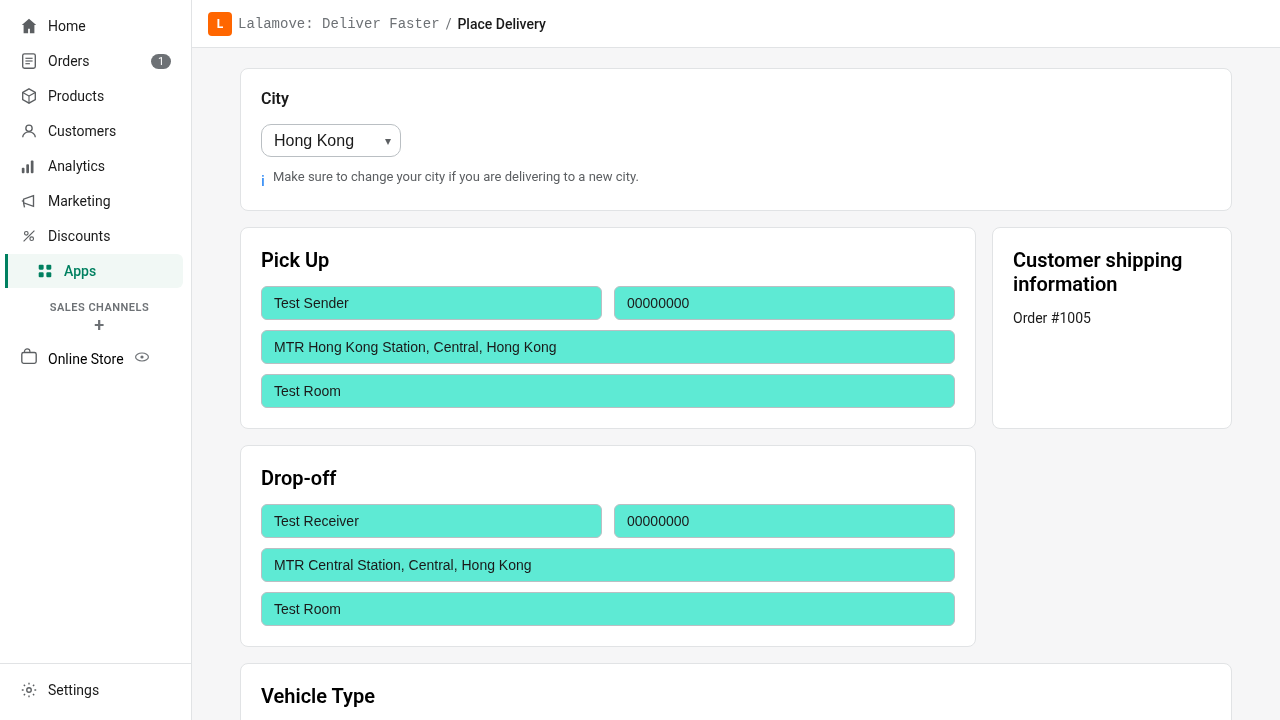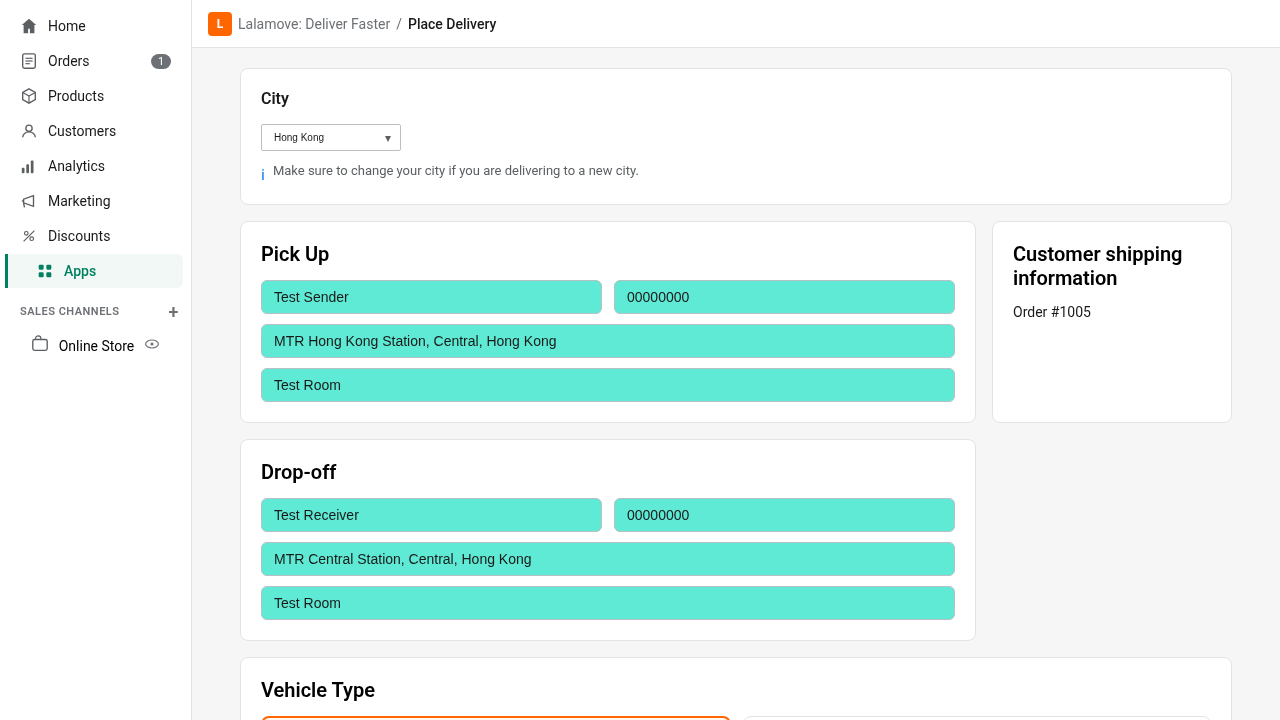--- a/index.html
+++ b/index.html
@@ -43,20 +43,21 @@
     }
     .sidebar-section-title {
       font-size: 11px;
       font-weight: 600;
       color: #6d7175;
       padding: 12px 12px 4px 20px;
       letter-spacing: 0.5px;
       display: flex;
       align-items: center;
       justify-content: space-between;
+      flex-direction: column;
     }
     .sidebar-section-title .add-icon { cursor: pointer; color: #6d7175; font-size: 18px; }
     .sidebar-footer { padding: 8px 0 12px; border-top: 1px solid #e1e3e5; margin-top: auto; }
 
     
     .main { flex: 1; overflow-y: auto; display: flex; flex-direction: column; background: #f6f6f7; }
 
     
     .topbar {
       background: #fff;
@@ -91,23 +92,23 @@
     }
     .card-title { font-size: 16px; font-weight: 600; margin-bottom: 16px; color: #1a1a1a; }
 
     
     .city-card { max-width: 100%; }
     .city-select-wrapper { position: relative; display: inline-block; margin-bottom: 12px; }
     .city-select {
       appearance: none;
       background: #fff;
       border: 1px solid #babfc3;
-      border-radius: 2px;
+      border-radius: 10px;
       padding: 7px 36px 7px 12px;
-      font-size: 10px;
+      font-size: 16px;
       color: #1a1a1a;
       cursor: pointer;
       min-width: 140px;
     }
     .city-select-chevron {
       position: absolute; right: 10px; top: 50%; transform: translateY(-50%);
       pointer-events: none; color: #5c5f62; font-size: 12px;
     }
     .city-info { display: flex; align-items: flex-start; gap: 8px; color: #5c5f62; font-size: 13px; }
     .info-icon { color: #0070f3; font-size: 15px; flex-shrink: 0; margin-top: 1px; }
@@ -152,21 +153,21 @@
     .vehicle-name { font-size: 15px; font-weight: 600; color: #1a1a1a; margin-bottom: 4px; }
 
     
     svg { display: inline-block; }
 
     
     .main::-webkit-scrollbar { width: 6px; }
     .main::-webkit-scrollbar-track { background: #f6f6f7; }
     .main::-webkit-scrollbar-thumb { background: #c9cccf; border-radius: 3px; }
 
-    .online-store-item { display: flex; align-items: center; justify-content: center; padding: 8px 12px; margin: 1px 8px; font-size: 14px; gap: 10px; }
+    .online-store-item { display: flex; align-items: center; justify-content: flex-start; padding: 8px 12px; margin: 1px 8px; font-size: 14px; gap: 10px; }
     .online-store-left { display: flex; align-items: center; gap: 10px; }
     .online-store-icons { display: flex; gap: 4px; }
   </style>
 </head>
 <body>
 
 <nav class="sidebar">
   <div class="sidebar-nav">
 
     <div class="sidebar-item">
@@ -279,28 +280,39 @@
           <svg width="16" height="16" viewBox="0 0 20 20" fill="none">
             <ellipse cx="10" cy="10" rx="8" ry="5" stroke="#6d7175" stroke-width="1.5" fill="none"></ellipse>
             <circle cx="10" cy="10" r="2" fill="#6d7175"></circle>
           </svg>
         </span>
       </div>
     </div>
 
   </div>
 
+  <div class="sidebar-footer">
+    <div class="sidebar-item">
+      <span class="icon">
+        <svg width="18" height="18" viewBox="0 0 20 20" fill="none">
+          <circle cx="10" cy="10" r="2.5" stroke="#5c5f62" stroke-width="1.5" fill="none"></circle>
+          <path d="M10 2v2M10 16v2M2 10h2M16 10h2M4.2 4.2l1.4 1.4M14.4 14.4l1.4 1.4M4.2 15.8l1.4-1.4M14.4 5.6l1.4-1.4" stroke="#5c5f62" stroke-width="1.5"></path>
+        </svg>
+      </span>
+      <span>Settings</span>
+    </div>
+  </div>
 </nav>
 
 <div class="main">
 
   <div class="topbar">
     <div class="breadcrumb">
       <div class="breadcrumb-app-icon">L</div>
-      <span class="breadcrumb-link" style="cursor:pointer;">Lalamove: Deliver Faster</span>
+      <span class="breadcrumb-link" style="cursor:pointer;font-family:Liberation Mono, monospace;">Lalamove: Deliver Faster</span>
       <span class="breadcrumb-sep">/</span>
       <span class="breadcrumb-current">Place Delivery</span>
     </div>
   </div>
 
   <div class="content">
 
     <div class="card city-card">
       <div class="card-title">City</div>
       <div class="city-select-wrapper">

